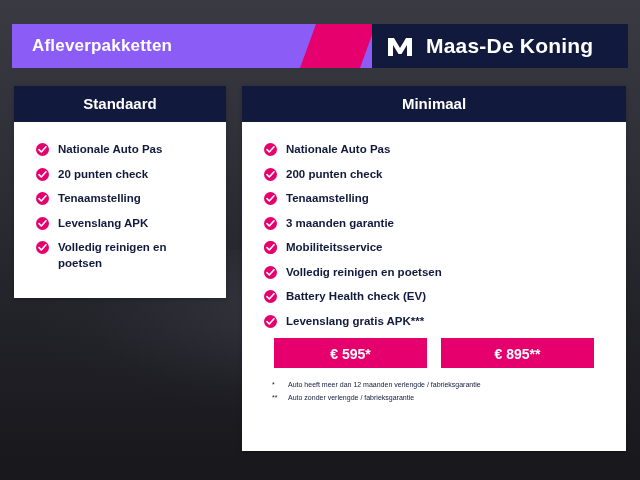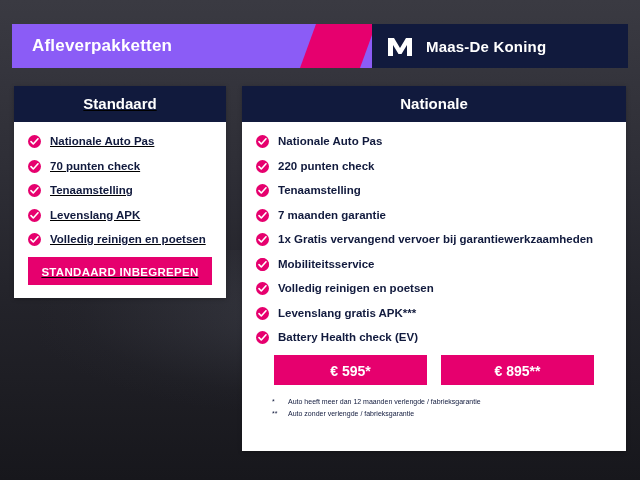--- a/index.html
+++ b/index.html
@@ -75,37 +75,36 @@
     box-sizing: border-box;
   }
   .brand-mark {
     width: 30px;
     height: 24px;
     margin-right: 10px;
     flex: none;
   }
   .brand-name {
     color: #ffffff;
-    font-size: 15px;
+    font-size: 21px;
     font-weight: bold;
     letter-spacing: 0.2px;
   }
 
   
   .card {
     position: absolute;
     background: #ffffff;
     box-shadow: 0 1px 4px rgba(0,0,0,0.25);
   }
   .card-standard {
     left: 14px;
     top: 86px;
     width: 212px;
     height: 212px;
-    text-decoration: underline;
   }
   .card-approved {
     left: 242px;
     top: 86px;
     width: 384px;
     height: 365px;
   }
   .card-header {
     background: #111a3d;
     color: #ffffff;
@@ -113,21 +112,21 @@
     font-weight: bold;
     text-align: center;
     line-height: 36px;
     height: 36px;
   }
   .card-body {
     padding: 12px 14px 10px 14px;
   }
   ul.features {
     list-style: none;
-    margin: 0;
+    margin: 8px;
     padding: 0;
   }
   ul.features li {
     position: relative;
     padding-left: 22px;
     margin-bottom: 9px;
     font-size: 11.5px;
     font-weight: bold;
     color: #111a3d;
     line-height: 1.35;
@@ -223,21 +222,21 @@
               </svg>
           </span>
           <span>Nationale Auto Pas</span>
         </li>
         <li>
           <span class="check">
             <svg width="9" height="9" viewBox="0 0 9 9">
                 <path d="M1 4.6 L3.3 7 L8 1.8" stroke="#ffffff" stroke-width="1.6" fill="none" stroke-linecap="round" stroke-linejoin="round"></path>
               </svg>
           </span>
-          <span>70 punten check</span>
+          <span>20 punten check</span>
         </li>
         <li>
           <span class="check">
             <svg width="9" height="9" viewBox="0 0 9 9">
                 <path d="M1 4.6 L3.3 7 L8 1.8" stroke="#ffffff" stroke-width="1.6" fill="none" stroke-linecap="round" stroke-linejoin="round"></path>
               </svg>
           </span>
           <span>Tenaamstelling</span>
         </li>
         <li>
@@ -250,67 +249,58 @@
         </li>
         <li>
           <span class="check">
             <svg width="9" height="9" viewBox="0 0 9 9">
                 <path d="M1 4.6 L3.3 7 L8 1.8" stroke="#ffffff" stroke-width="1.6" fill="none" stroke-linecap="round" stroke-linejoin="round"></path>
               </svg>
           </span>
           <span>Volledig reinigen en poetsen</span>
         </li>
       </ul>
-      <button class="btn-standard">STANDAARD INBEGREPEN</button>
     </div>
   </div>
 
   <div class="card card-approved">
-    <div class="card-header">Nationale</div>
+    <div class="card-header">Minimaal</div>
     <div class="card-body">
       <ul class="features">
         <li>
           <span class="check">
             <svg width="9" height="9" viewBox="0 0 9 9">
                 <path d="M1 4.6 L3.3 7 L8 1.8" stroke="#ffffff" stroke-width="1.6" fill="none" stroke-linecap="round" stroke-linejoin="round"></path>
               </svg>
           </span>
           <span>Nationale Auto Pas</span>
         </li>
         <li>
           <span class="check">
             <svg width="9" height="9" viewBox="0 0 9 9">
                 <path d="M1 4.6 L3.3 7 L8 1.8" stroke="#ffffff" stroke-width="1.6" fill="none" stroke-linecap="round" stroke-linejoin="round"></path>
               </svg>
           </span>
-          <span>220 punten check</span>
+          <span>200 punten check</span>
         </li>
         <li>
           <span class="check">
             <svg width="9" height="9" viewBox="0 0 9 9">
                 <path d="M1 4.6 L3.3 7 L8 1.8" stroke="#ffffff" stroke-width="1.6" fill="none" stroke-linecap="round" stroke-linejoin="round"></path>
               </svg>
           </span>
           <span>Tenaamstelling</span>
         </li>
         <li>
           <span class="check">
             <svg width="9" height="9" viewBox="0 0 9 9">
                 <path d="M1 4.6 L3.3 7 L8 1.8" stroke="#ffffff" stroke-width="1.6" fill="none" stroke-linecap="round" stroke-linejoin="round"></path>
               </svg>
           </span>
-          <span>7 maanden garantie</span>
-        </li>
-        <li>
-          <span class="check">
-            <svg width="9" height="9" viewBox="0 0 9 9">
-                <path d="M1 4.6 L3.3 7 L8 1.8" stroke="#ffffff" stroke-width="1.6" fill="none" stroke-linecap="round" stroke-linejoin="round"></path>
-              </svg>
-          </span>
-          <span>1x Gratis vervangend vervoer bij garantiewerkzaamheden</span>
+          <span>3 maanden garantie</span>
         </li>
         <li>
           <span class="check">
             <svg width="9" height="9" viewBox="0 0 9 9">
                 <path d="M1 4.6 L3.3 7 L8 1.8" stroke="#ffffff" stroke-width="1.6" fill="none" stroke-linecap="round" stroke-linejoin="round"></path>
               </svg>
           </span>
         </li>
         <li>
           <span class="check">
@@ -327,29 +317,29 @@
               </svg>
           </span>
           <span>Volledig reinigen en poetsen</span>
         </li>
         <li>
           <span class="check">
             <svg width="9" height="9" viewBox="0 0 9 9">
                 <path d="M1 4.6 L3.3 7 L8 1.8" stroke="#ffffff" stroke-width="1.6" fill="none" stroke-linecap="round" stroke-linejoin="round"></path>
               </svg>
           </span>
+          <span>Battery Health check (EV)</span>
+        </li>
+        <li>
+          <span class="check">
+            <svg width="9" height="9" viewBox="0 0 9 9">
+                <path d="M1 4.6 L3.3 7 L8 1.8" stroke="#ffffff" stroke-width="1.6" fill="none" stroke-linecap="round" stroke-linejoin="round"></path>
+              </svg>
+          </span>
           <span>Levenslang gratis APK***</span>
-        </li>
-        <li>
-          <span class="check">
-            <svg width="9" height="9" viewBox="0 0 9 9">
-                <path d="M1 4.6 L3.3 7 L8 1.8" stroke="#ffffff" stroke-width="1.6" fill="none" stroke-linecap="round" stroke-linejoin="round"></path>
-              </svg>
-          </span>
-          <span>Battery Health check (EV)</span>
         </li>
       </ul>
 
       <div class="price-row">
         <button class="price-btn">€ 595*</button>
         <button class="price-btn">€ 895**</button>
       </div>
 
       <div class="footnotes">
         <div class="footnote">

